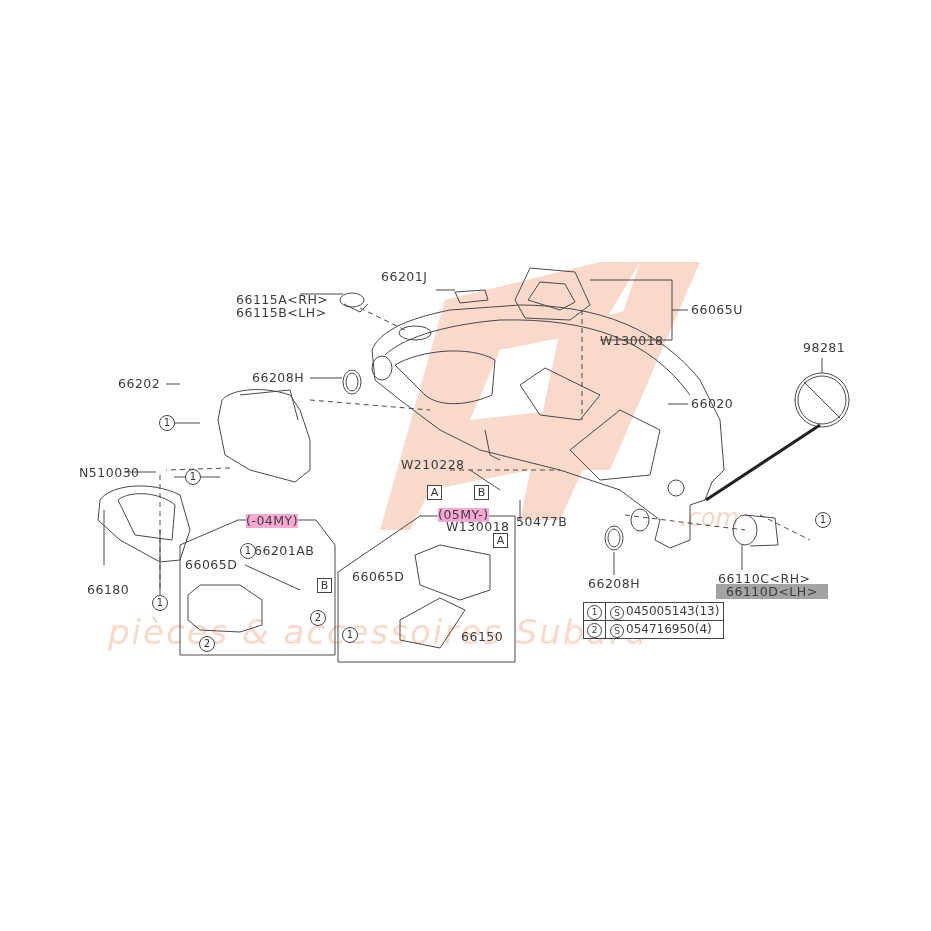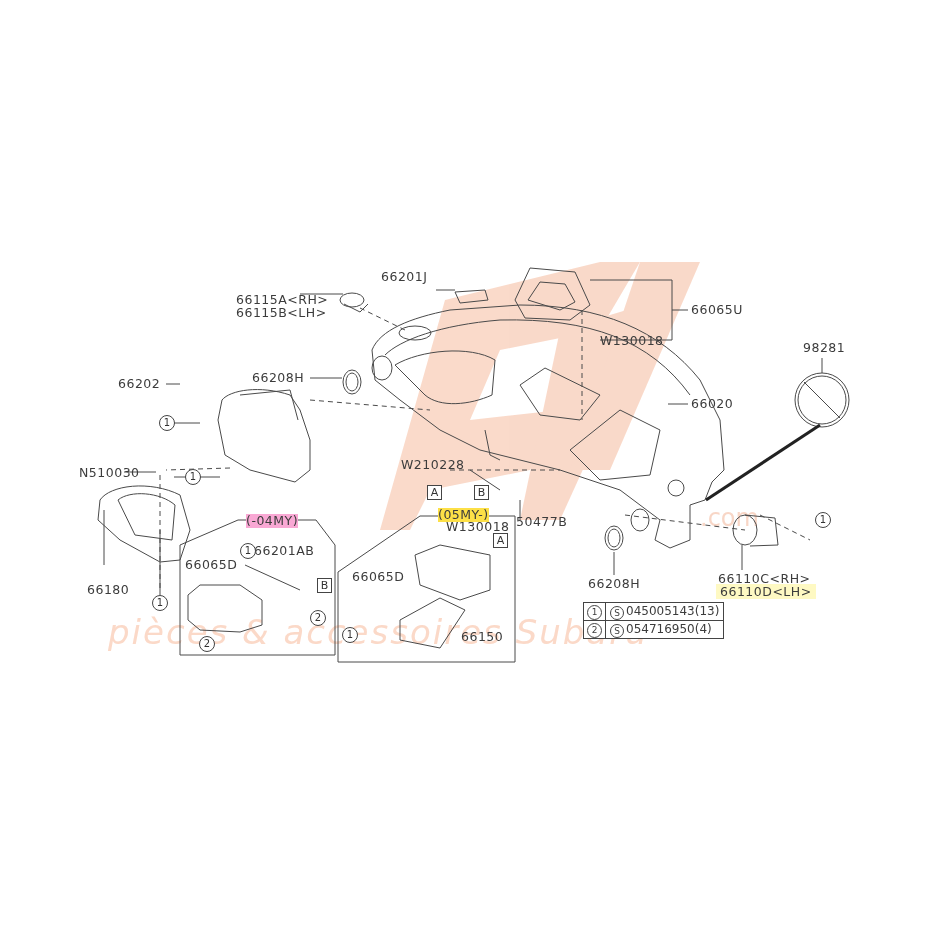--- a/index.html
+++ b/index.html
@@ -2,31 +2,31 @@
 <html><head>
 <meta charset="utf-8">
 <style>
   html, body { margin:0; padding:0; background:#ffffff; }
   body { width:931px; height:931px; position:relative; overflow:hidden;
          font-family:"DejaVu Sans Mono", monospace; }
   .canvas { position:absolute; left:0; top:0; width:931px; height:931px; }
   svg.art { position:absolute; left:0; top:0; }
   .lbl { position:absolute; font-family:"DejaVu Sans", sans-serif; font-size:12.5px;
          color:#3c3c3c; letter-spacing:0.5px; white-space:nowrap; line-height:14px; }
-  .hl { background:#fef9c3; color:#3c3c3c; padding:0 4px; }
+  .hl { background:#a3a3a3; color:#3c3c3c; padding:0 10px; }
   .boxlbl { position:absolute; width:13px; height:13px; border:1px solid #444; font-size:11px;
             font-family:"DejaVu Sans", sans-serif; color:#333; text-align:center; line-height:13px; background:#fff; }
   .circ { position:absolute; width:14px; height:14px; border:1px solid #444; border-radius:50%;
           font-size:10px; font-family:"DejaVu Sans", sans-serif; color:#333; text-align:center; line-height:14px; background:#fff; }
   .wm-pieces { position:absolute; left:108px; top:612px; font-family:"DejaVu Sans", sans-serif;
                font-style:italic; font-size:34px; color:#fbd9c8; letter-spacing:2px; white-space:nowrap; }
   .wm-store { position:absolute; left:122px; top:532px; font-family:"DejaVu Sans", sans-serif;
               font-style:italic; font-weight:bold; font-size:82px; color:#ececec; letter-spacing:4px; white-space:nowrap; }
-  .wm-com { position:absolute; left:700px; top:504px; font-family:"DejaVu Sans", sans-serif;
-            font-size:24px; color:#f8d6c6; white-space:nowrap; }
+  .wm-com { position:absolute; left:680px; top:504px; font-family:"DejaVu Sans", sans-serif;
+            font-style:italic; font-size:24px; color:#f8d6c6; white-space:nowrap; }
   table.fasteners { position:absolute; left:583px; top:602px; border-collapse:collapse; background:#fff; }
   table.fasteners td { border:1px solid #444; height:17px; padding:0 4px; font-family:"DejaVu Sans", sans-serif;
                        font-size:12px; color:#3c3c3c; white-space:nowrap; }
   table.fasteners td.idx { width:14px; text-align:center; padding:0 3px; }
   .sc { display:inline-block; width:12px; height:12px; border:1px solid #444; border-radius:50%; font-size:9px;
         text-align:center; line-height:12px; margin-right:2px; vertical-align:-1px; }
   .ci { display:inline-block; width:13px; height:13px; border:1px solid #444; border-radius:50%; font-size:9px;
         text-align:center; line-height:13px; }
 </style>
 </head>
@@ -142,21 +142,21 @@
   <div class="lbl" style="left:254px;top:544px">66201AB</div>
   <div class="lbl" style="left:185px;top:558px">66065D</div>
   <div class="lbl" style="left:352px;top:570px">66065D</div>
   <div class="lbl" style="left:446px;top:520px">W130018</div>
   <div class="lbl" style="left:461px;top:630px">66150</div>
   <div class="lbl" style="left:588px;top:577px">66208H</div>
   <div class="lbl" style="left:718px;top:572px">66110C&lt;RH&gt;</div>
   <div class="lbl" style="left:716px;top:585px"><span class="hl">66110D&lt;LH&gt;</span></div>
 
   <div class="lbl" style="left:246px;top:514px;background:#f9a8d4">(-04MY)</div>
-  <div class="lbl" style="left:438px;top:508px;background:#fde047">(05MY-)</div>
+  <div class="lbl" style="left:438px;top:508px;background:#f9a8d4">(05MY-)</div>
 
   <div class="boxlbl" style="left:427px;top:485px">A</div>
   <div class="boxlbl" style="left:474px;top:485px">B</div>
   <div class="boxlbl" style="left:493px;top:533px">A</div>
   <div class="boxlbl" style="left:317px;top:578px">B</div>
 
   <div class="circ" style="left:159px;top:415px">1</div>
   <div class="circ" style="left:185px;top:469px">1</div>
   <div class="circ" style="left:152px;top:595px">1</div>
   <div class="circ" style="left:240px;top:543px">1</div>

